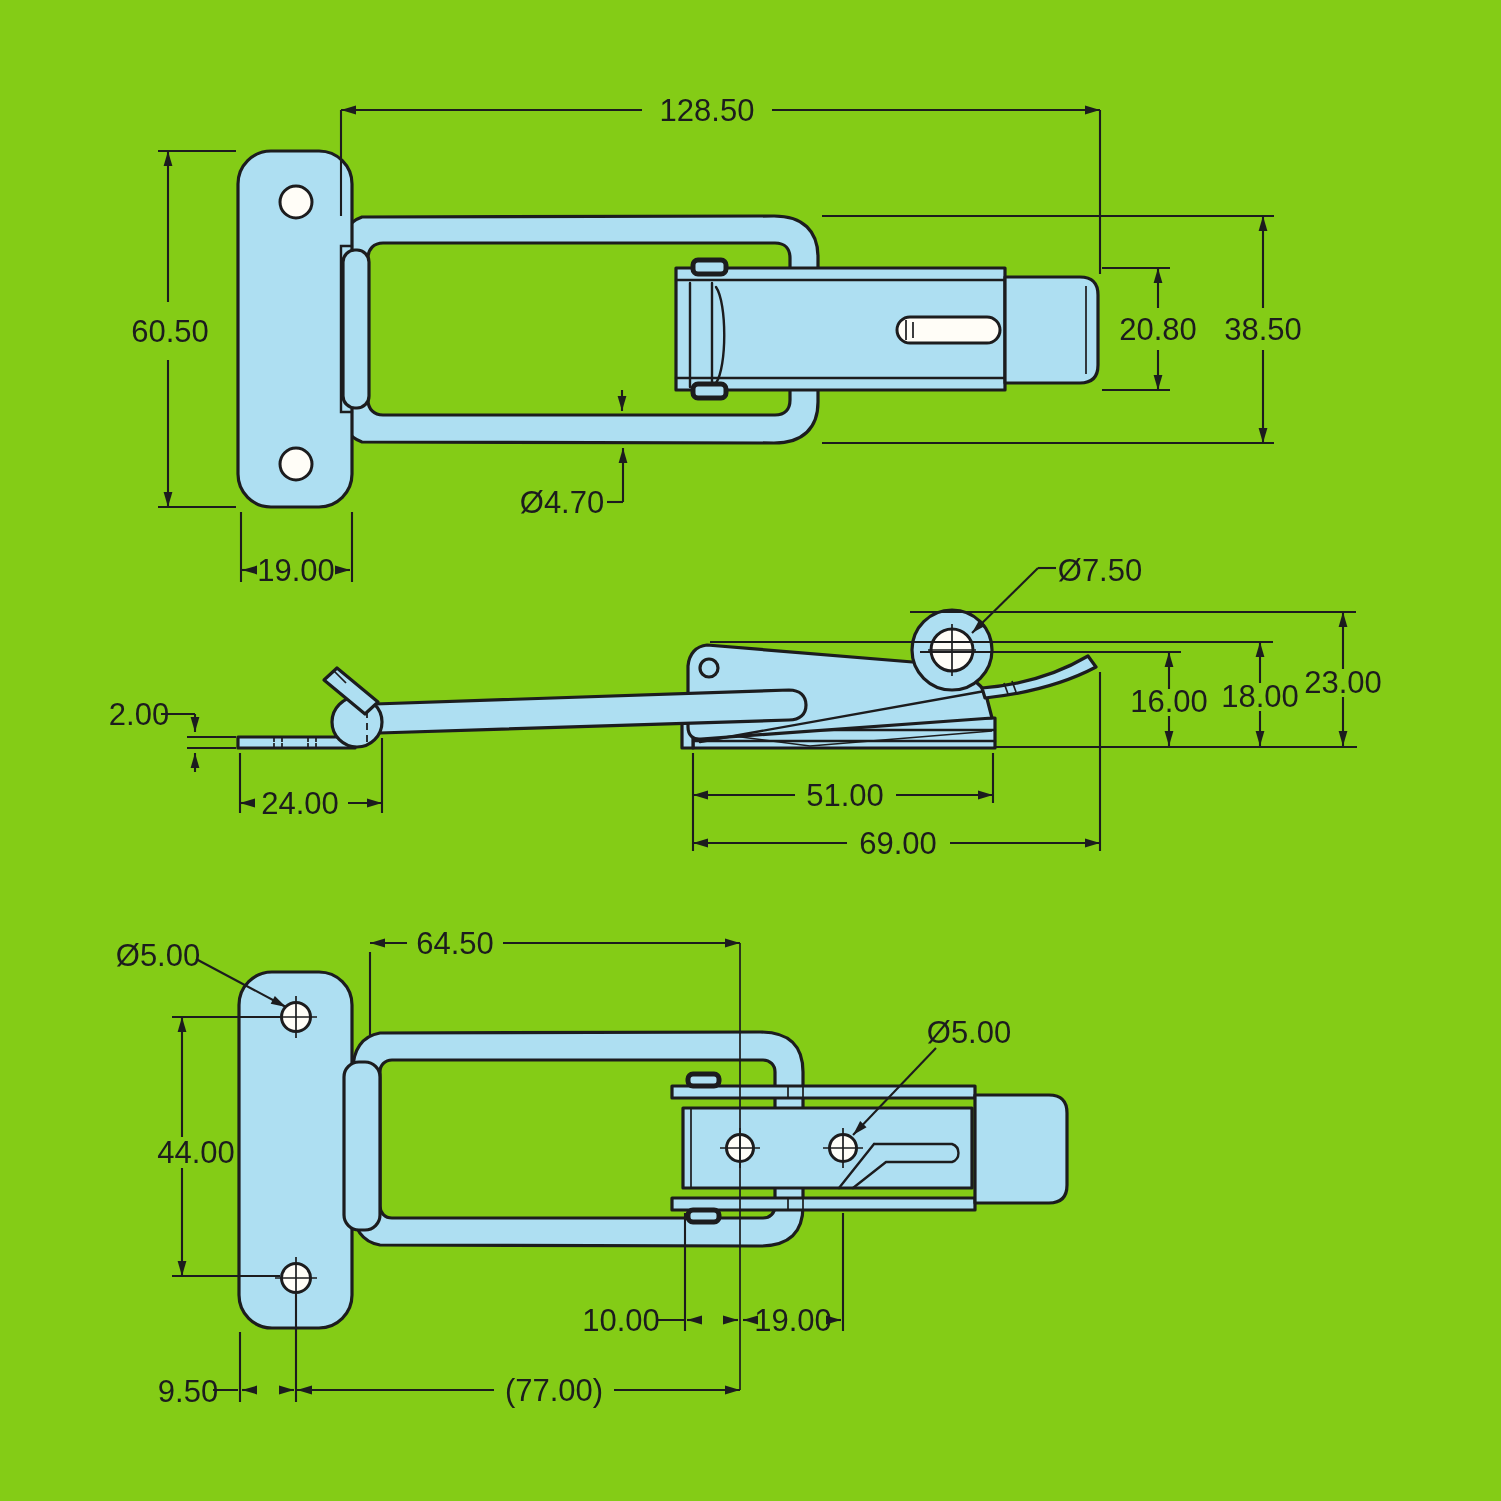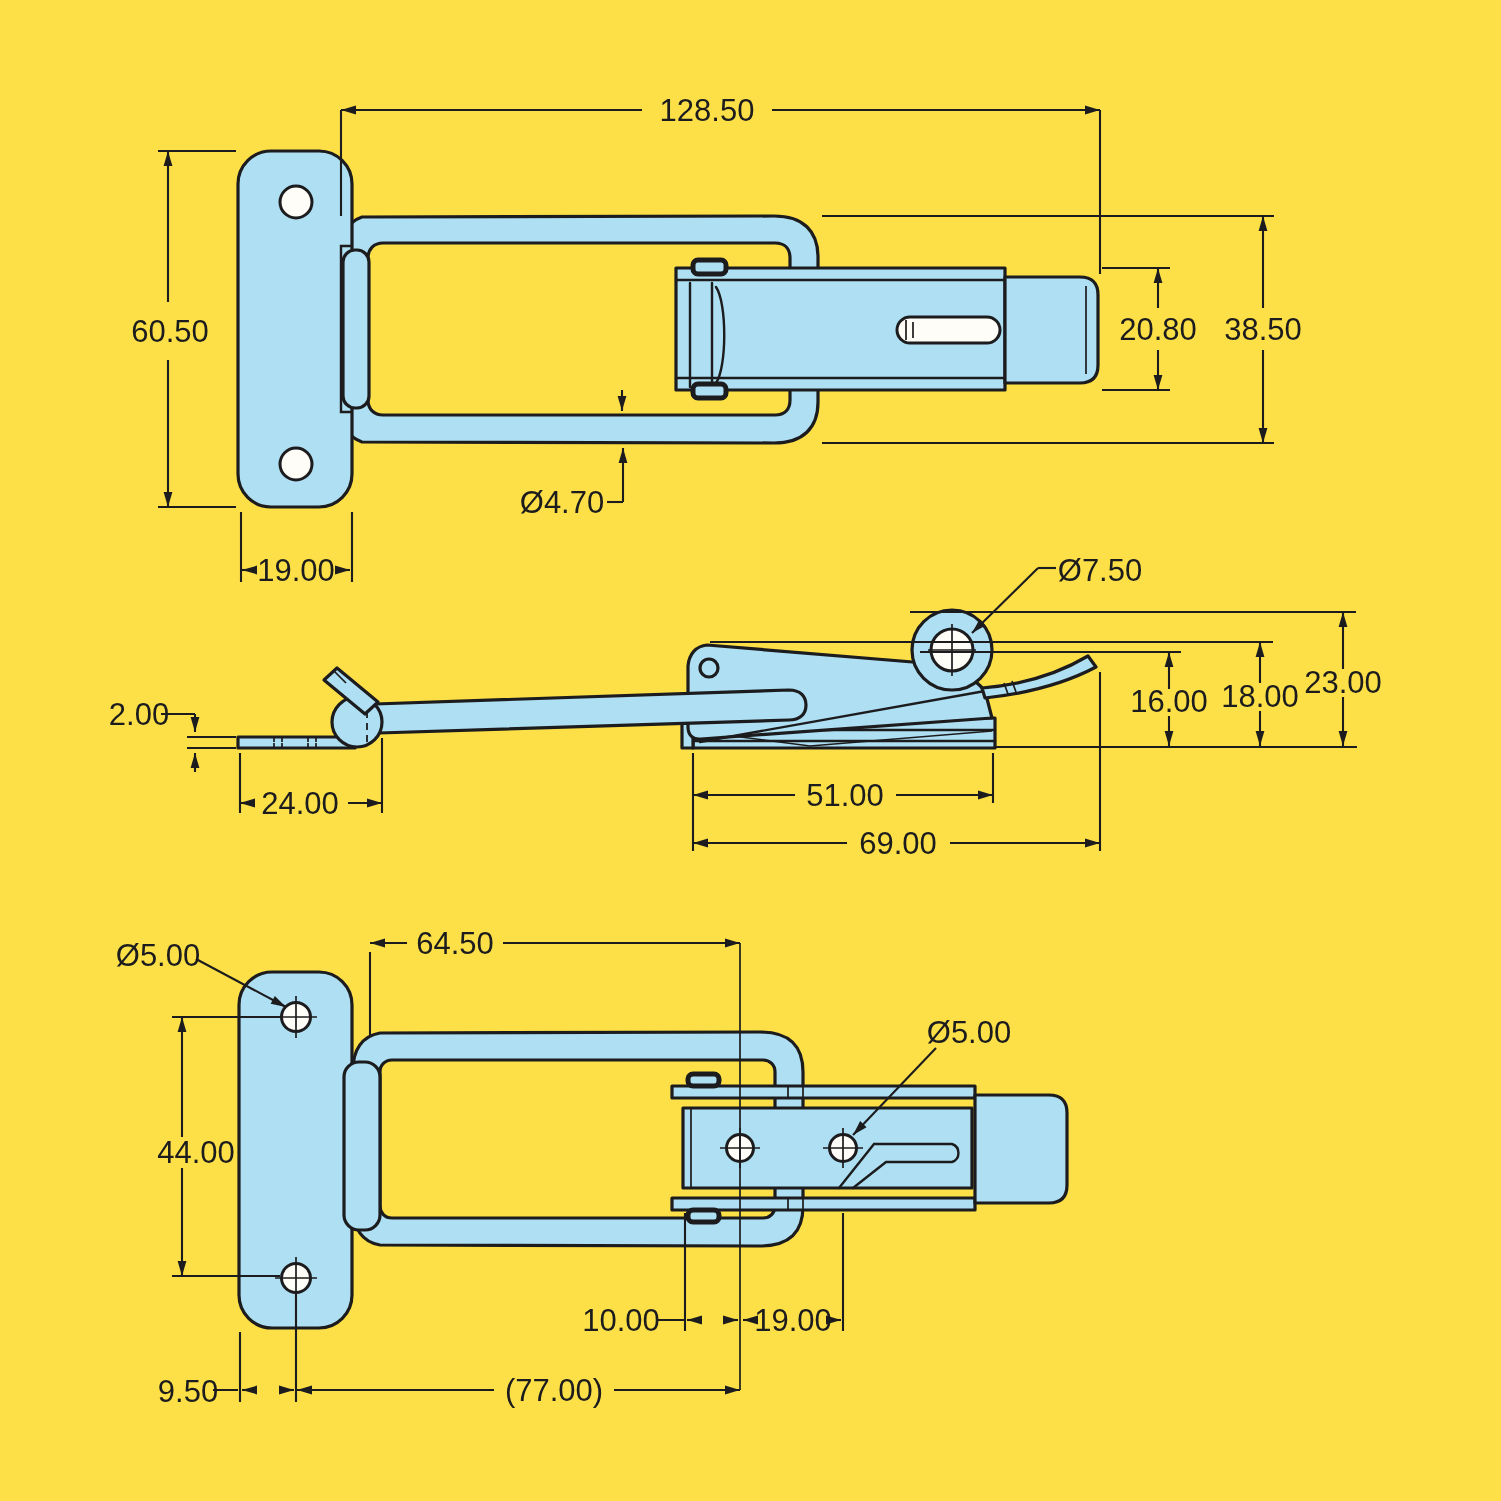--- a/index.html
+++ b/index.html
@@ -1,16 +1,16 @@
 <!DOCTYPE html>
 <html><head>
 <meta charset="utf-8">
 <style>
   html,body{margin:0;padding:0;background:#fffdf7;}
-  #stage{width:1501px;height:1501px;background:#fde047;position:relative;overflow:hidden;}
+  #stage{width:1501px;height:1501px;background:#84cc16;position:relative;overflow:hidden;}
   .part{fill:#aedff2;stroke:#1c1c1e;stroke-width:3.2;stroke-linejoin:round;stroke-linecap:round}
   .thick{fill:#aedff2;stroke:#1c1c1e;stroke-width:5;stroke-linejoin:round}
   .hole{fill:#fffdf7;stroke:#1c1c1e;stroke-width:3}
   .ln{fill:none;stroke:#1c1c1e;stroke-width:2.4;stroke-linecap:round}
   .dim{fill:none;stroke:#1c1c1e;stroke-width:2.1}
   .cl{fill:none;stroke:#1c1c1e;stroke-width:1.7}
   .dash{fill:none;stroke:#1c1c1e;stroke-width:1.8;stroke-dasharray:7 5}
   .dimtext{font-family:"Liberation Sans",sans-serif;font-size:31px;fill:#1c1c1e;text-anchor:middle}
   .arrow{fill:#1c1c1e}
 </style>

